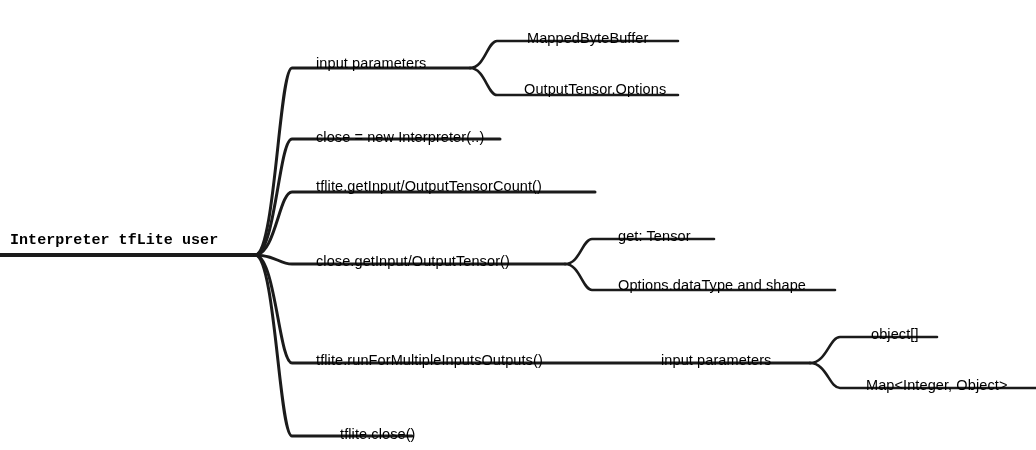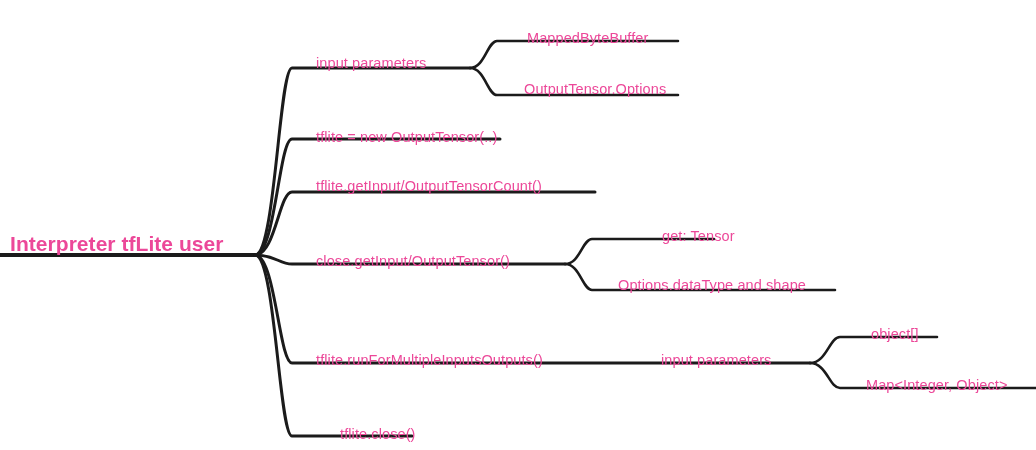--- a/index.html
+++ b/index.html
@@ -18,31 +18,32 @@
   #mindmap-svg {
     position: absolute;
     top: 0;
     left: 0;
     width: 1036px;
     height: 450px;
   }
   .node-label {
     position: absolute;
     white-space: nowrap;
-    color: #ec4899;
+    color: #000000;
     font-family: "Liberation Sans", sans-serif;
     font-size: 14.5px;
     line-height: 1;
     letter-spacing: 0.1px;
     text-align: right;
   }
   .node-label.root {
-    font-size: 21px;
+    font-size: 15px;
     font-weight: bold;
     letter-spacing: 0.05px;
+    font-family: Liberation Mono, monospace;
   }
 </style>
 </head>
 <body>
 
 <div id="mindmap-root">
 
   <svg id="mindmap-svg" viewBox="0 0 1036 450" xmlns="http://www.w3.org/2000/svg">
       <path d="M 0 255 L 255 255" fill="none" stroke="#1b1b1b" stroke-width="4.2" stroke-linecap="round"></path>
       <path d="M 255 255 C 275.35 255, 279.05 68, 292 68 L 470 68" fill="none" stroke="#1b1b1b" stroke-width="3" stroke-linecap="round"></path>
@@ -69,24 +70,24 @@
       <path d="M 908.6 388 L 1036 388" fill="none" stroke="#1b1b1b" stroke-width="1.9" stroke-linecap="round"></path>
       <path d="M 255 255 C 275.35 255, 279.05 436, 292 436 L 412 436" fill="none" stroke="#1b1b1b" stroke-width="3" stroke-linecap="round"></path>
       <path d="M 334 436 L 412 436" fill="none" stroke="#1b1b1b" stroke-width="2.1" stroke-linecap="round"></path>
     </svg>
 
   <div id="label-layer">
       <div class="node-label root" style="left: 10px; top: 233px;">Interpreter tfLite user</div>
       <div class="node-label" style="left: 316px; top: 56px;">input parameters</div>
       <div class="node-label" style="left: 527px; top: 31px;">MappedByteBuffer</div>
       <div class="node-label" style="left: 524px; top: 82px;">OutputTensor.Options</div>
-      <div class="node-label" style="left: 316px; top: 130px;">tflite = new OutputTensor(..)</div>
+      <div class="node-label" style="left: 316px; top: 130px;">close = new Interpreter(..)</div>
       <div class="node-label" style="left: 316px; top: 179px;">tflite.getInput/OutputTensorCount()</div>
       <div class="node-label" style="left: 316px; top: 254px;">close.getInput/OutputTensor()</div>
-      <div class="node-label" style="left: 618px; top: 229px; margin-left: 44px;">get: Tensor</div>
+      <div class="node-label" style="left: 618px; top: 229px;">get: Tensor</div>
       <div class="node-label" style="left: 618px; top: 278px;">Options.dataType and shape</div>
       <div class="node-label" style="left: 316px; top: 353px;">tflite.runForMultipleInputsOutputs()</div>
       <div class="node-label" style="left: 661px; top: 353px;">input parameters</div>
       <div class="node-label" style="left: 871px; top: 327px;">object[]</div>
       <div class="node-label" style="left: 866px; top: 378px;">Map&lt;Integer, Object&gt;</div>
       <div class="node-label" style="left: 316px; top: 427px; margin-left: 24px;">tflite.close()</div>
     </div>
 
 </div>
 

